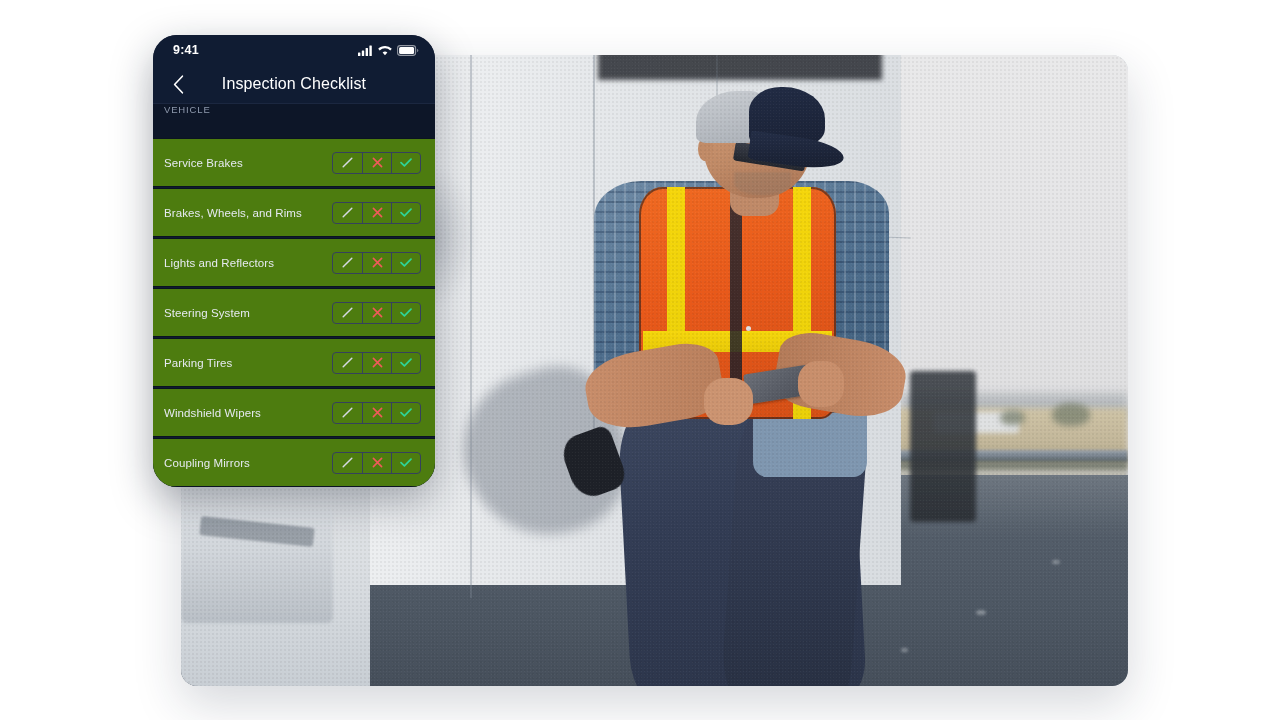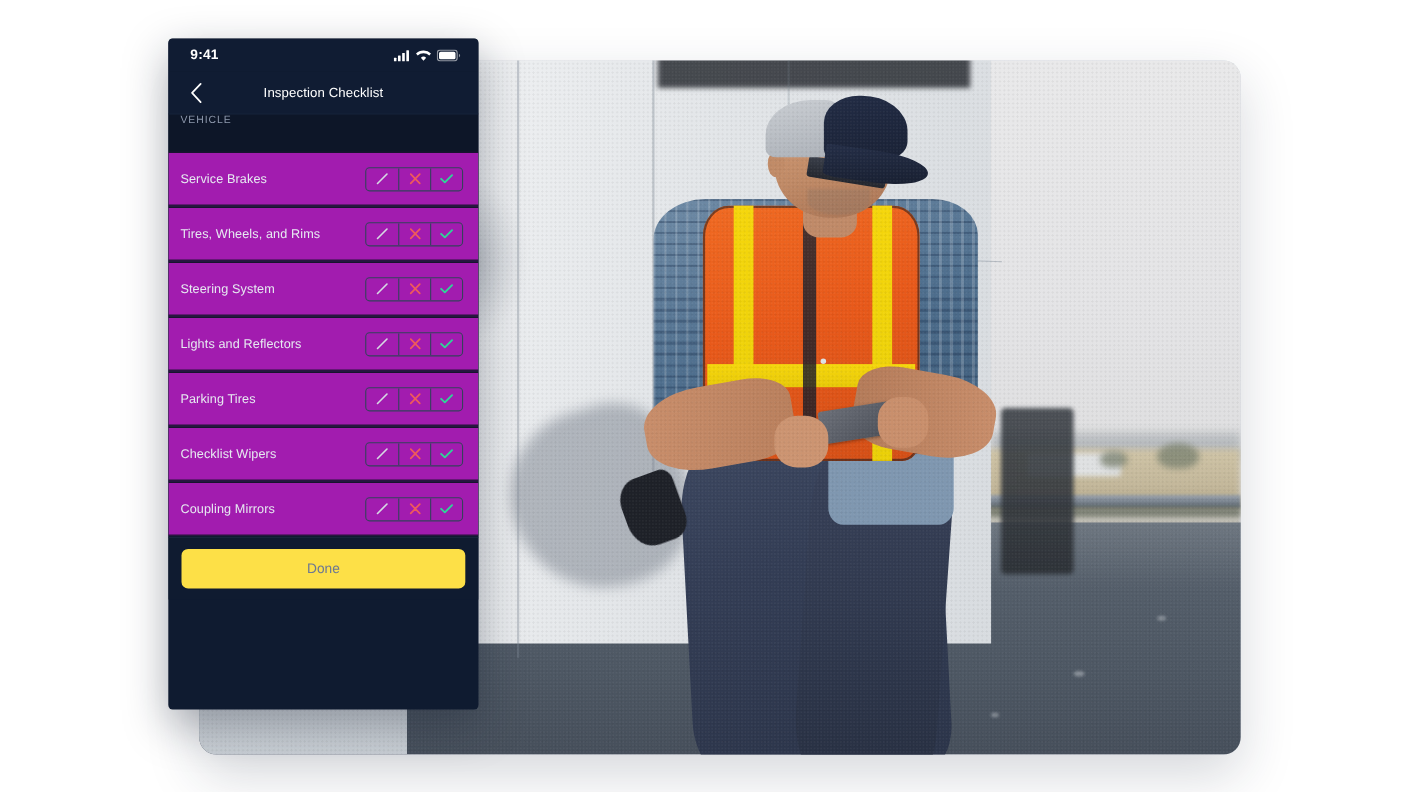--- a/index.html
+++ b/index.html
@@ -395,23 +395,23 @@
     background-position: 0 0, 2px 1px;
     pointer-events: none;
   }
 
   
   .phone {
     position: absolute;
     left: 153px;
     top: 35px;
     width: 282px;
-    height: 610px;
+    height: 452px;
     background: #0f1b30;
-    border-radius: 4px;
+    border-radius: 24px;
     overflow: hidden;
     box-shadow: 0 14px 40px rgba(18, 26, 44, 0.34);
   }
 
   .statusbar {
     height: 30px;
     background: #101c33;
     display: flex;
     align-items: center;
     justify-content: space-between;
@@ -436,21 +436,21 @@
   .nav-back {
     width: 22px; height: 22px;
     display: flex; align-items: center; justify-content: center;
     cursor: pointer;
   }
   .nav-title {
     position: absolute;
     left: 0; right: 0;
     text-align: center;
     color: #ffffff;
-    font-size: 12px;
+    font-size: 16px;
     letter-spacing: .1px;
     pointer-events: none;
   }
 
   .section-head {
     height: 35px;
     background: #0d1628;
     display: flex;
     align-items: flex-start;
     padding: 0 11px;
@@ -466,21 +466,21 @@
     background: #0f1b30;
     max-height: 430px;
     overflow: hidden;
   }
   .row {
     height: 49px;
     display: flex;
     align-items: center;
     justify-content: space-between;
     padding: 0 14px 0 11px;
-    background: #a21caf;
+    background: #4d7c0f;
     border-top: 1px solid #0b1322;
     border-bottom: 1px solid #0b1322;
     margin-bottom: 1px;
   }
   .row-label {
     color: #e6eaf1;
     font-size: 11.5px;
     letter-spacing: .1px;
   }
 
@@ -641,21 +641,42 @@
       </div>
       <div class="seg">
         <svg width="14" height="13" viewBox="0 0 14 13">
           <path d="M2.0 6.6 5.4 9.8 12.0 3.2" fill="none" stroke="#2ed598" stroke-width="1.7" stroke-linecap="round" stroke-linejoin="round"></path>
         </svg>
       </div>
     </div>
   </div>
 
   <div class="row">
-    <span class="row-label">Tires, Wheels, and Rims</span>
+    <span class="row-label">Brakes, Wheels, and Rims</span>
+    <div class="segctl">
+      <div class="seg">
+        <svg width="13" height="13" viewBox="0 0 13 13">
+          <path d="M2.2 10.8 10.8 2.2" fill="none" stroke="#d5dae3" stroke-width="1.5" stroke-linecap="round"></path>
+        </svg>
+      </div>
+      <div class="seg">
+        <svg width="13" height="13" viewBox="0 0 13 13">
+          <path d="M2.4 2.4 10.6 10.6M10.6 2.4 2.4 10.6" fill="none" stroke="#ef5a5a" stroke-width="1.6" stroke-linecap="round"></path>
+        </svg>
+      </div>
+      <div class="seg">
+        <svg width="14" height="13" viewBox="0 0 14 13">
+          <path d="M2.0 6.6 5.4 9.8 12.0 3.2" fill="none" stroke="#2ed598" stroke-width="1.7" stroke-linecap="round" stroke-linejoin="round"></path>
+        </svg>
+      </div>
+    </div>
+  </div>
+
+  <div class="row">
+    <span class="row-label">Lights and Reflectors</span>
     <div class="segctl">
       <div class="seg">
         <svg width="13" height="13" viewBox="0 0 13 13">
           <path d="M2.2 10.8 10.8 2.2" fill="none" stroke="#d5dae3" stroke-width="1.5" stroke-linecap="round"></path>
         </svg>
       </div>
       <div class="seg">
         <svg width="13" height="13" viewBox="0 0 13 13">
           <path d="M2.4 2.4 10.6 10.6M10.6 2.4 2.4 10.6" fill="none" stroke="#ef5a5a" stroke-width="1.6" stroke-linecap="round"></path>
         </svg>
@@ -683,64 +704,43 @@
       </div>
       <div class="seg">
         <svg width="14" height="13" viewBox="0 0 14 13">
           <path d="M2.0 6.6 5.4 9.8 12.0 3.2" fill="none" stroke="#2ed598" stroke-width="1.7" stroke-linecap="round" stroke-linejoin="round"></path>
         </svg>
       </div>
     </div>
   </div>
 
   <div class="row">
-    <span class="row-label">Lights and Reflectors</span>
+    <span class="row-label">Parking Tires</span>
     <div class="segctl">
       <div class="seg">
         <svg width="13" height="13" viewBox="0 0 13 13">
           <path d="M2.2 10.8 10.8 2.2" fill="none" stroke="#d5dae3" stroke-width="1.5" stroke-linecap="round"></path>
         </svg>
       </div>
       <div class="seg">
         <svg width="13" height="13" viewBox="0 0 13 13">
           <path d="M2.4 2.4 10.6 10.6M10.6 2.4 2.4 10.6" fill="none" stroke="#ef5a5a" stroke-width="1.6" stroke-linecap="round"></path>
         </svg>
       </div>
       <div class="seg">
         <svg width="14" height="13" viewBox="0 0 14 13">
           <path d="M2.0 6.6 5.4 9.8 12.0 3.2" fill="none" stroke="#2ed598" stroke-width="1.7" stroke-linecap="round" stroke-linejoin="round"></path>
         </svg>
       </div>
     </div>
   </div>
 
+
   <div class="row">
-    <span class="row-label">Parking Tires</span>
-    <div class="segctl">
-      <div class="seg">
-        <svg width="13" height="13" viewBox="0 0 13 13">
-          <path d="M2.2 10.8 10.8 2.2" fill="none" stroke="#d5dae3" stroke-width="1.5" stroke-linecap="round"></path>
-        </svg>
-      </div>
-      <div class="seg">
-        <svg width="13" height="13" viewBox="0 0 13 13">
-          <path d="M2.4 2.4 10.6 10.6M10.6 2.4 2.4 10.6" fill="none" stroke="#ef5a5a" stroke-width="1.6" stroke-linecap="round"></path>
-        </svg>
-      </div>
-      <div class="seg">
-        <svg width="14" height="13" viewBox="0 0 14 13">
-          <path d="M2.0 6.6 5.4 9.8 12.0 3.2" fill="none" stroke="#2ed598" stroke-width="1.7" stroke-linecap="round" stroke-linejoin="round"></path>
-        </svg>
-      </div>
-    </div>
-  </div>
-
-
-  <div class="row">
-    <span class="row-label">Checklist Wipers</span>
+    <span class="row-label">Windshield Wipers</span>
     <div class="segctl">
       <div class="seg">
         <svg width="13" height="13" viewBox="0 0 13 13">
           <path d="M2.2 10.8 10.8 2.2" fill="none" stroke="#d5dae3" stroke-width="1.5" stroke-linecap="round"></path>
         </svg>
       </div>
       <div class="seg">
         <svg width="13" height="13" viewBox="0 0 13 13">
           <path d="M2.4 2.4 10.6 10.6M10.6 2.4 2.4 10.6" fill="none" stroke="#ef5a5a" stroke-width="1.6" stroke-linecap="round"></path>
         </svg>

